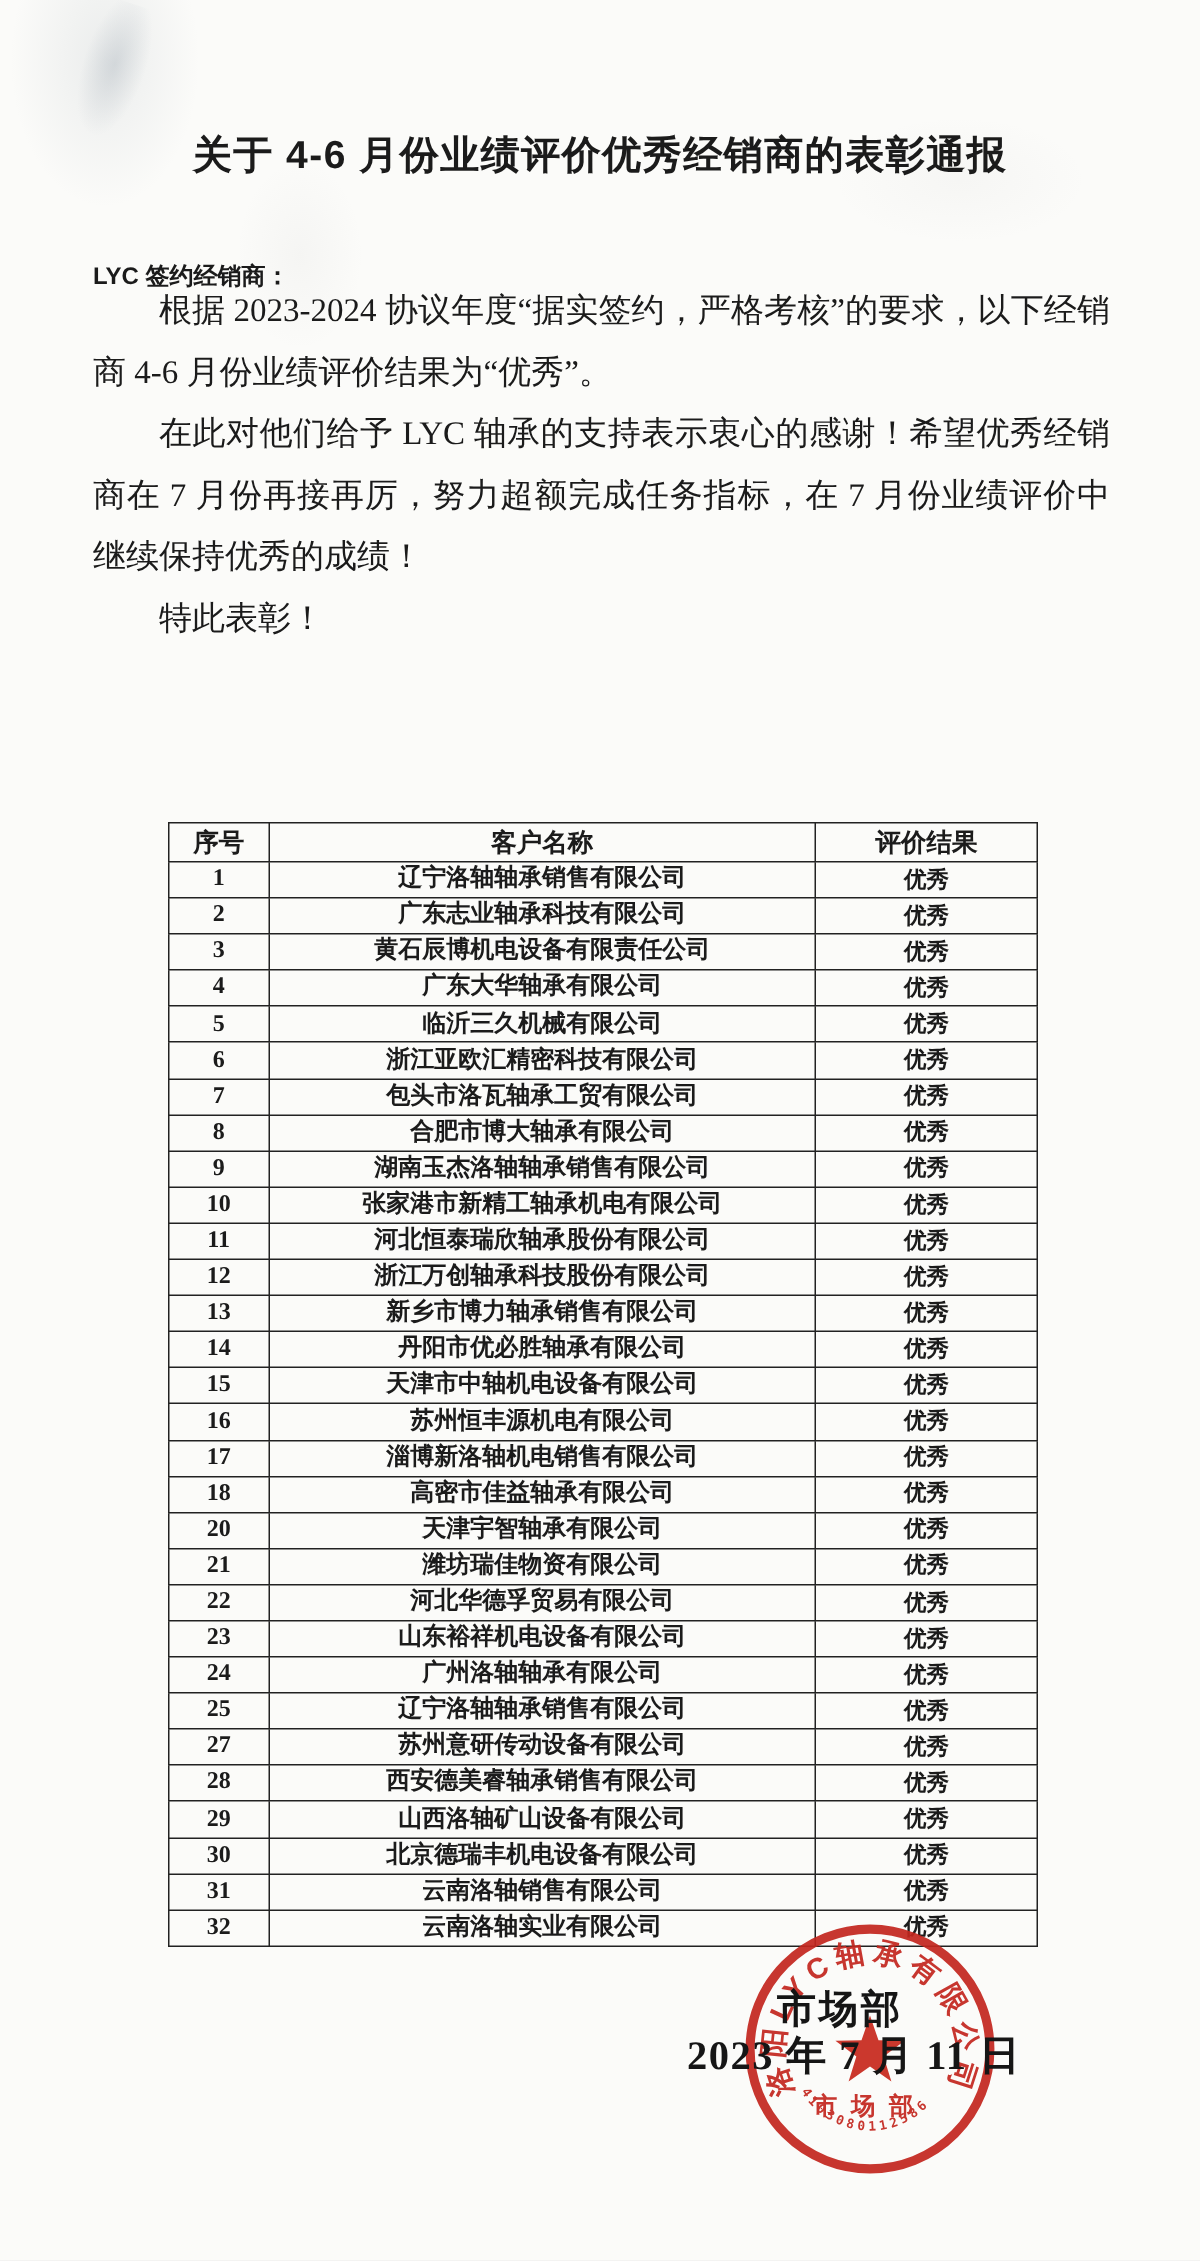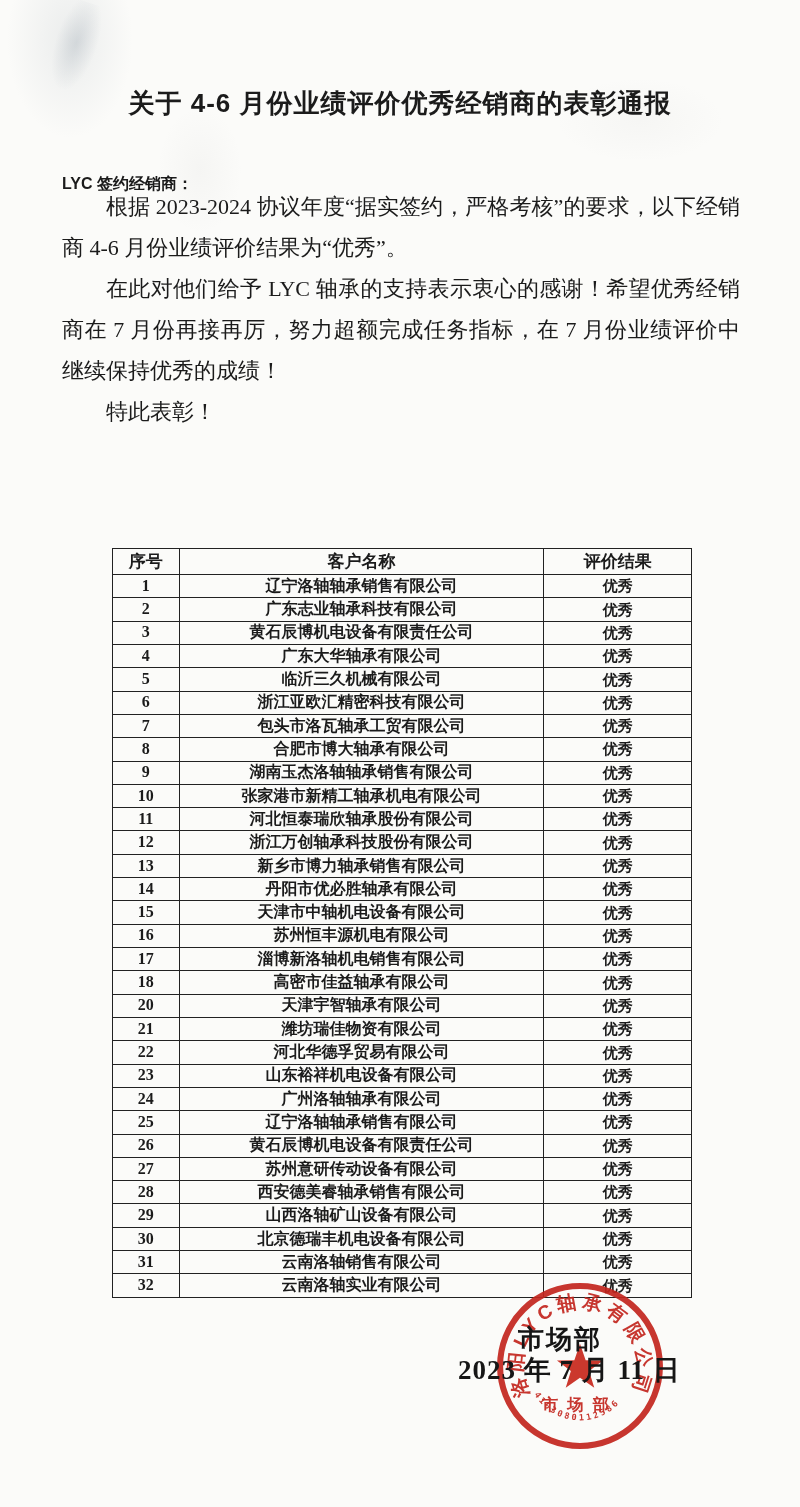--- a/index.html
+++ b/index.html
@@ -214,25 +214,20 @@
         <td class="result-cell">优秀</td>
       </tr>
         <tr style="">
         <td class="no-cell">24</td>
         <td class="name-cell">广州洛轴轴承有限公司</td>
         <td class="result-cell">优秀</td>
       </tr>
         <tr style="">
         <td class="no-cell">25</td>
         <td class="name-cell">辽宁洛轴轴承销售有限公司</td>
-        <td class="result-cell">优秀</td>
-      </tr>
-        <tr style="">
-        <td class="no-cell">26</td>
-        <td class="name-cell">黄石辰博机电设备有限责任公司</td>
         <td class="result-cell">优秀</td>
       </tr>
         <tr style="">
         <td class="no-cell">27</td>
         <td class="name-cell">苏州意研传动设备有限公司</td>
         <td class="result-cell">优秀</td>
       </tr>
         <tr style="">
         <td class="no-cell">28</td>
         <td class="name-cell">西安德美睿轴承销售有限公司</td>

